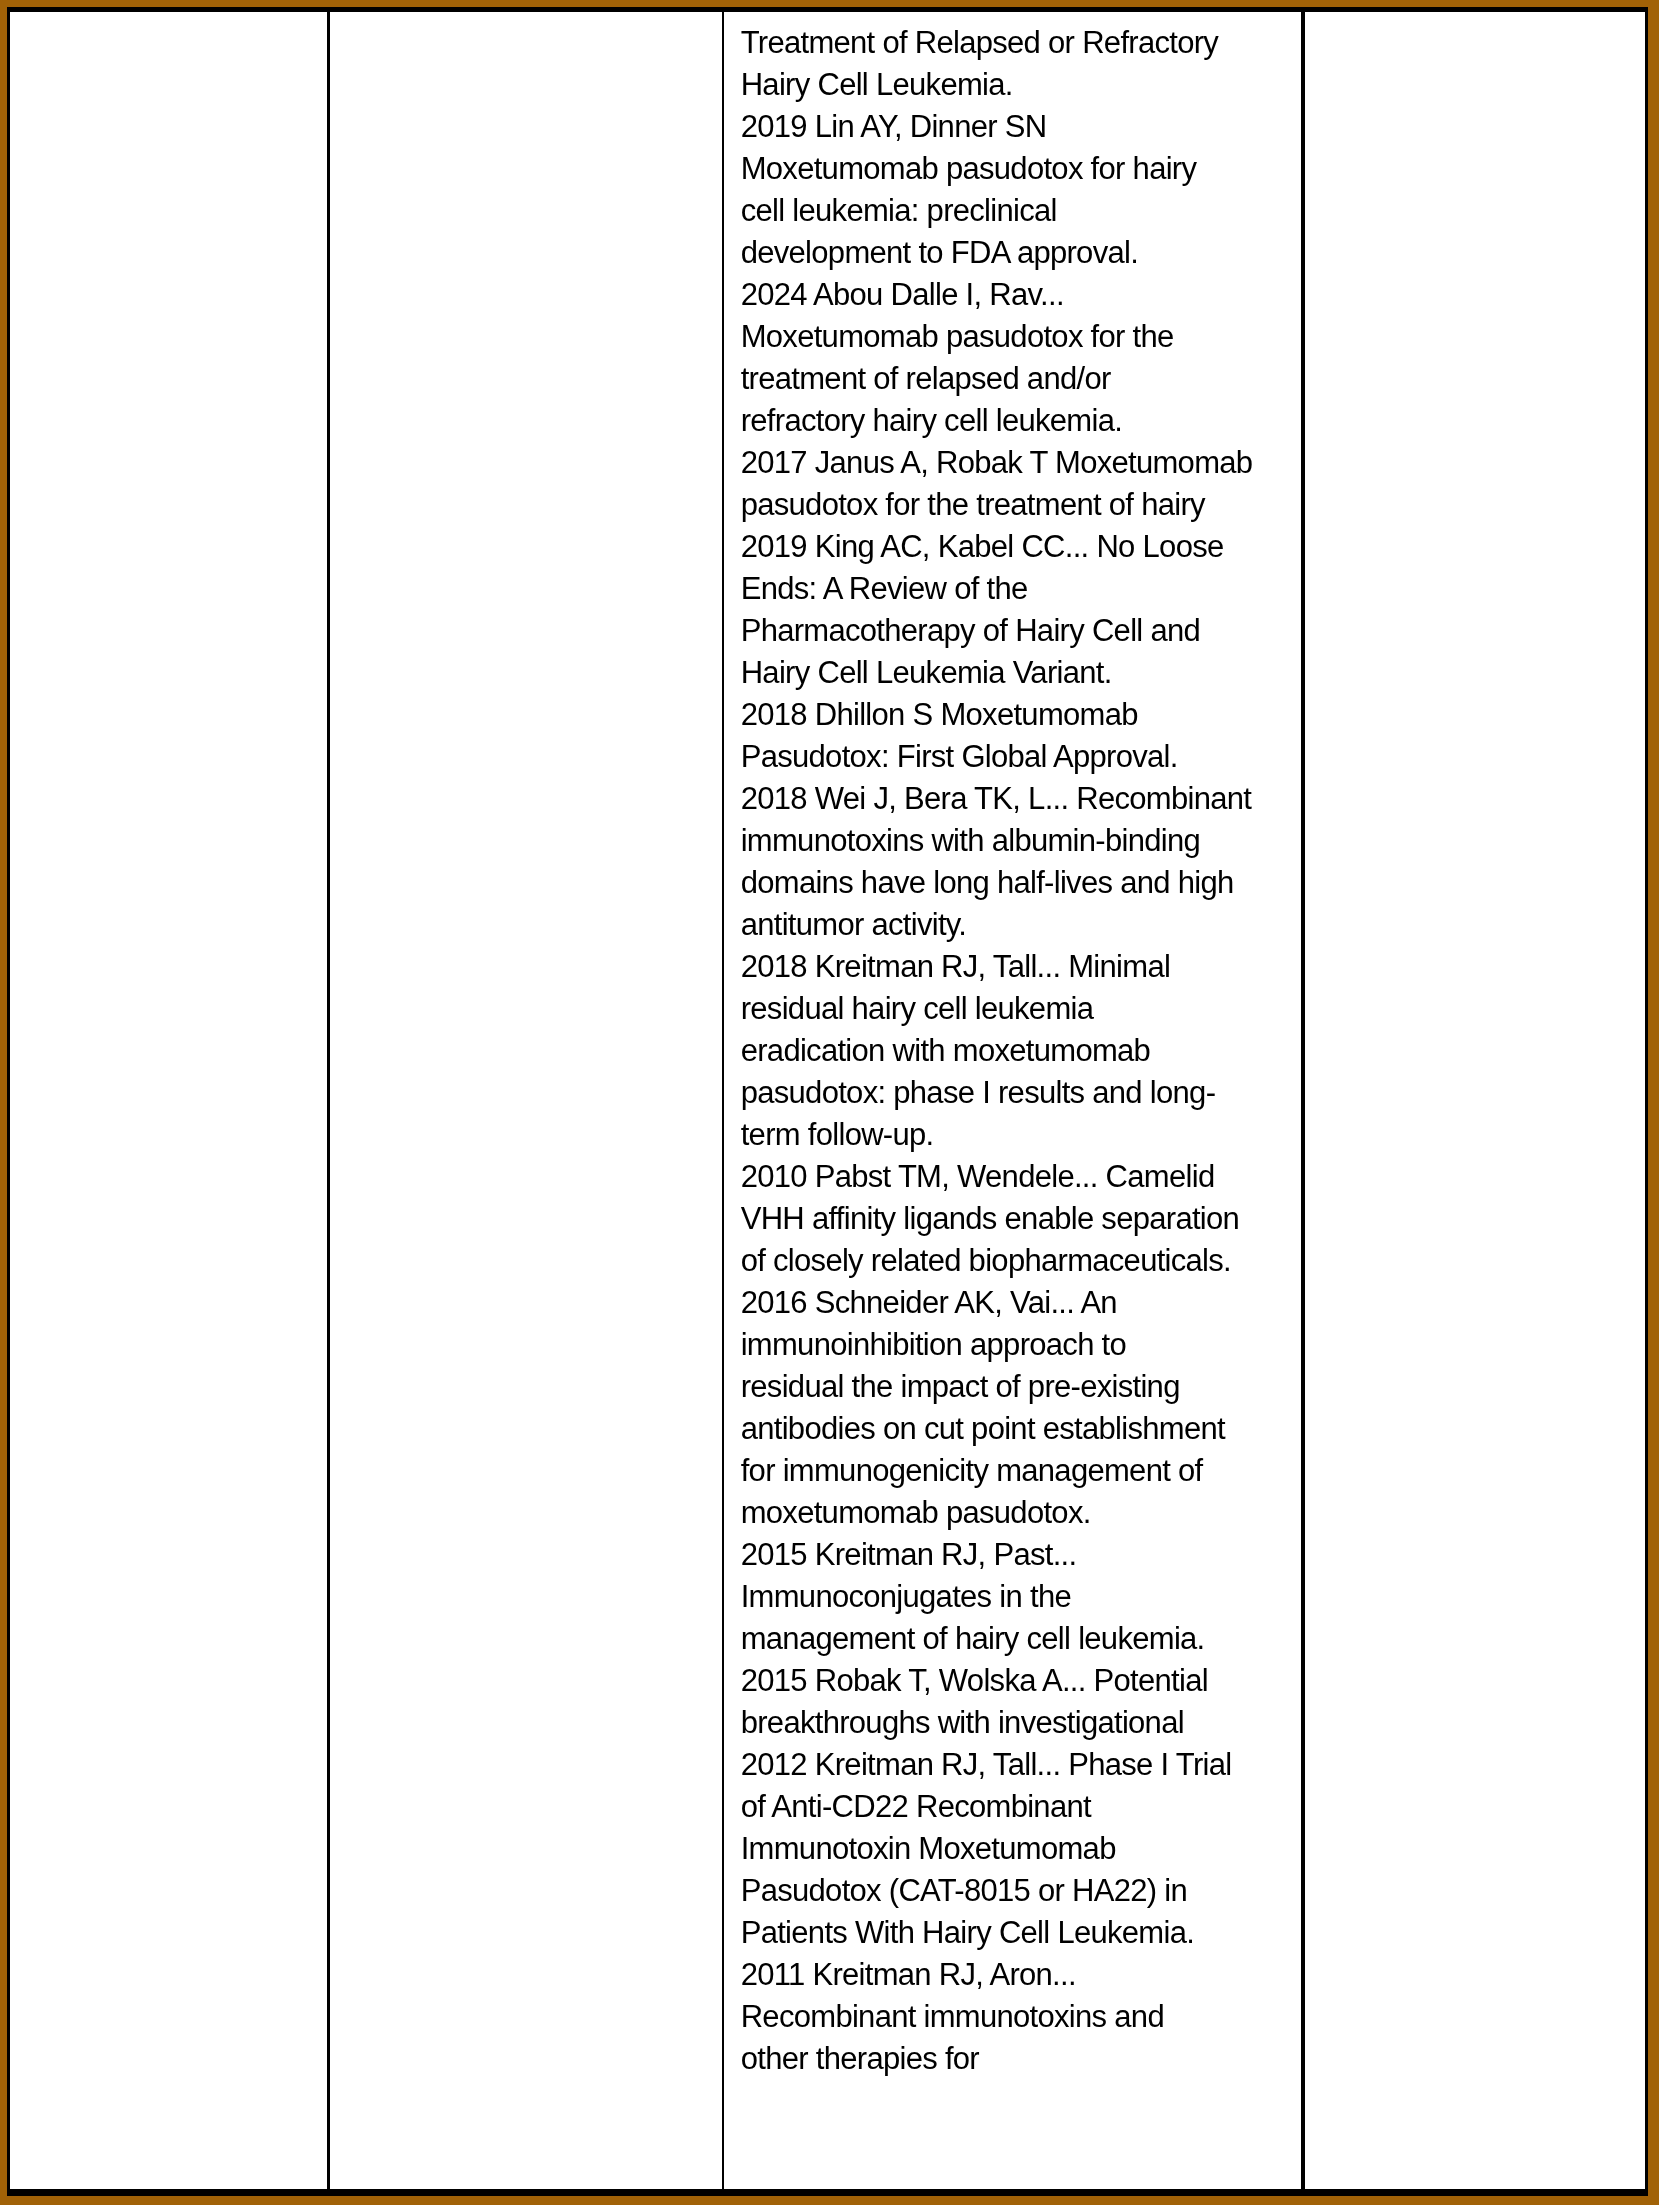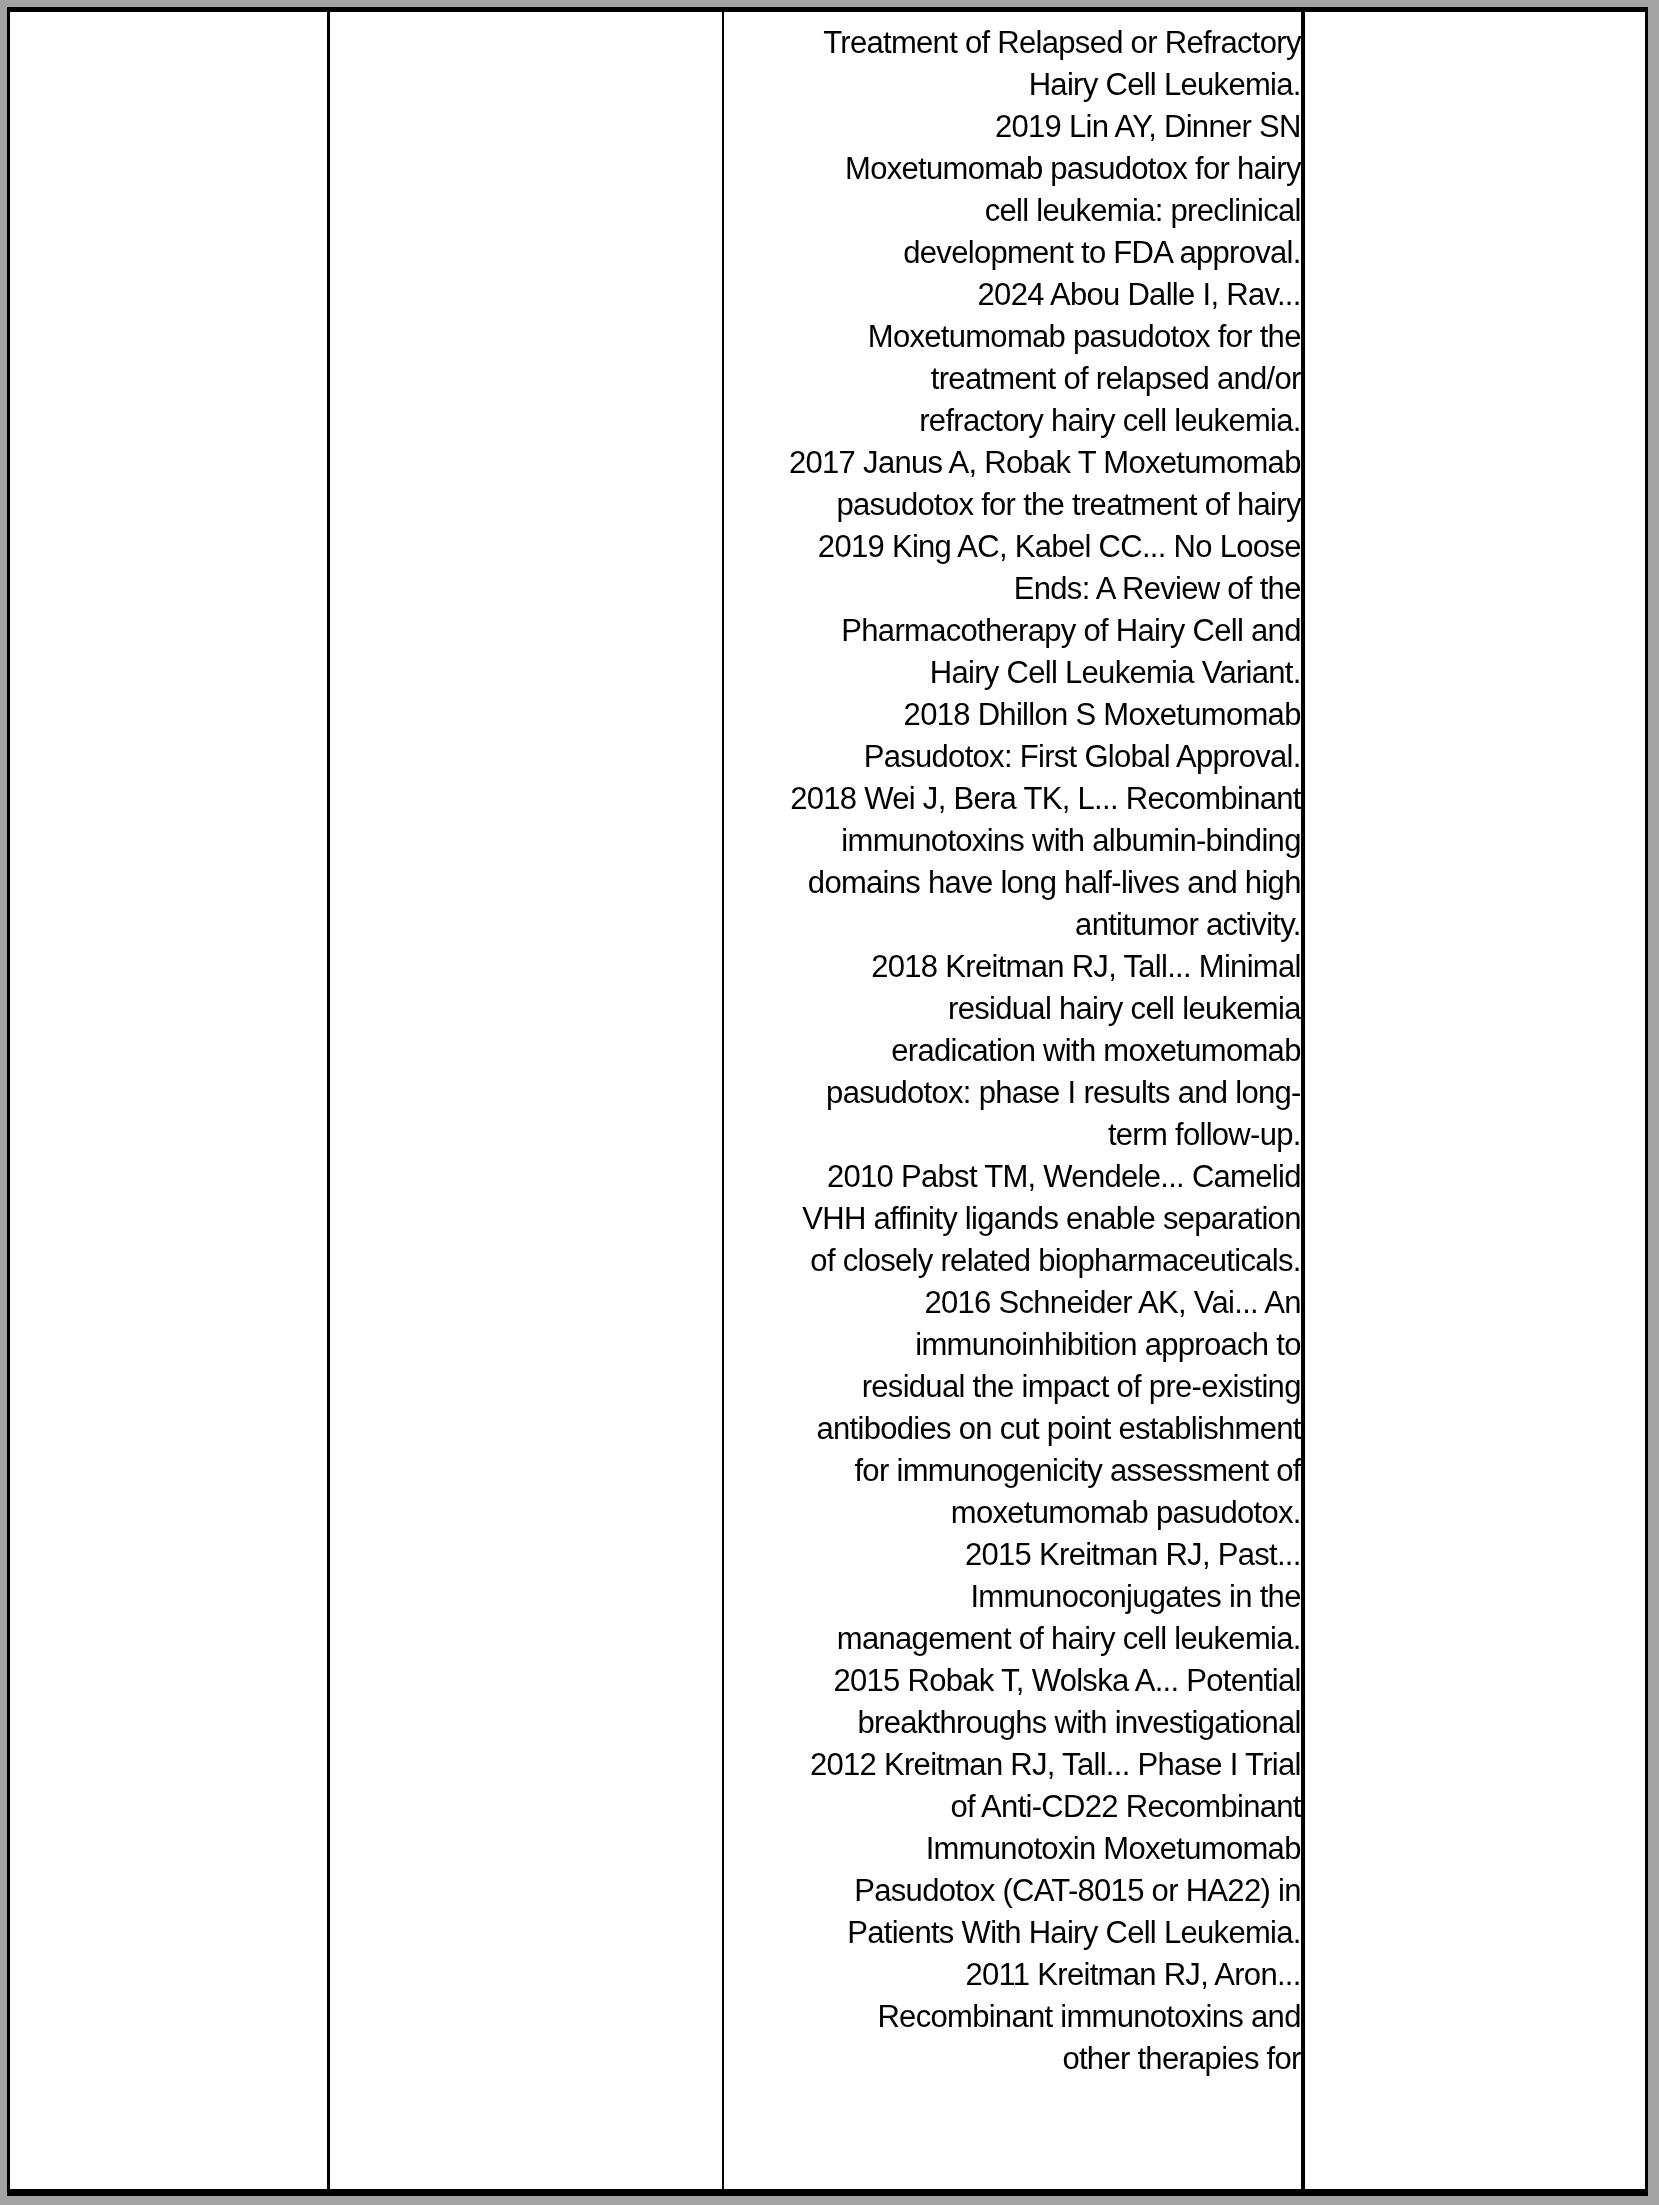--- a/index.html
+++ b/index.html
@@ -4,25 +4,24 @@
 <style>
   html, body {
     margin: 0;
     padding: 0;
     background: #ffffff;
   }
   .page {
     position: relative;
     width: 1659px;
     height: 2205px;
-    background: #a3a3a3;
+    background: #a16207;
     font-family: "Liberation Sans", sans-serif;
     color: #000000;
     overflow: hidden;
-    text-align: right;
   }
   .ref-table {
     position: absolute;
     left: 6.7px;
     top: 6.7px;
     width: 1641px;
     height: 2189px;
     box-sizing: border-box;
     border-top: 5.9px solid #000000;
     border-bottom: 7.6px solid #000000;
@@ -102,21 +101,21 @@
           <div class="text-line">eradication with moxetumomab</div>
           <div class="text-line">pasudotox: phase I results and long-</div>
           <div class="text-line">term follow-up.</div>
           <div class="text-line">2010 Pabst TM, Wendele... Camelid</div>
           <div class="text-line">VHH affinity ligands enable separation</div>
           <div class="text-line">of closely related biopharmaceuticals.</div>
           <div class="text-line">2016 Schneider AK, Vai... An</div>
           <div class="text-line">immunoinhibition approach to</div>
           <div class="text-line">residual the impact of pre-existing</div>
           <div class="text-line">antibodies on cut point establishment</div>
-          <div class="text-line">for immunogenicity assessment of</div>
+          <div class="text-line">for immunogenicity management of</div>
           <div class="text-line">moxetumomab pasudotox.</div>
           <div class="text-line">2015 Kreitman RJ, Past...</div>
           <div class="text-line">Immunoconjugates in the</div>
           <div class="text-line">management of hairy cell leukemia.</div>
           <div class="text-line">2015 Robak T, Wolska A... Potential</div>
           <div class="text-line">breakthroughs with investigational</div>
           <div class="text-line">2012 Kreitman RJ, Tall... Phase I Trial</div>
           <div class="text-line">of Anti-CD22 Recombinant</div>
           <div class="text-line">Immunotoxin Moxetumomab</div>
           <div class="text-line">Pasudotox (CAT-8015 or HA22) in</div>

